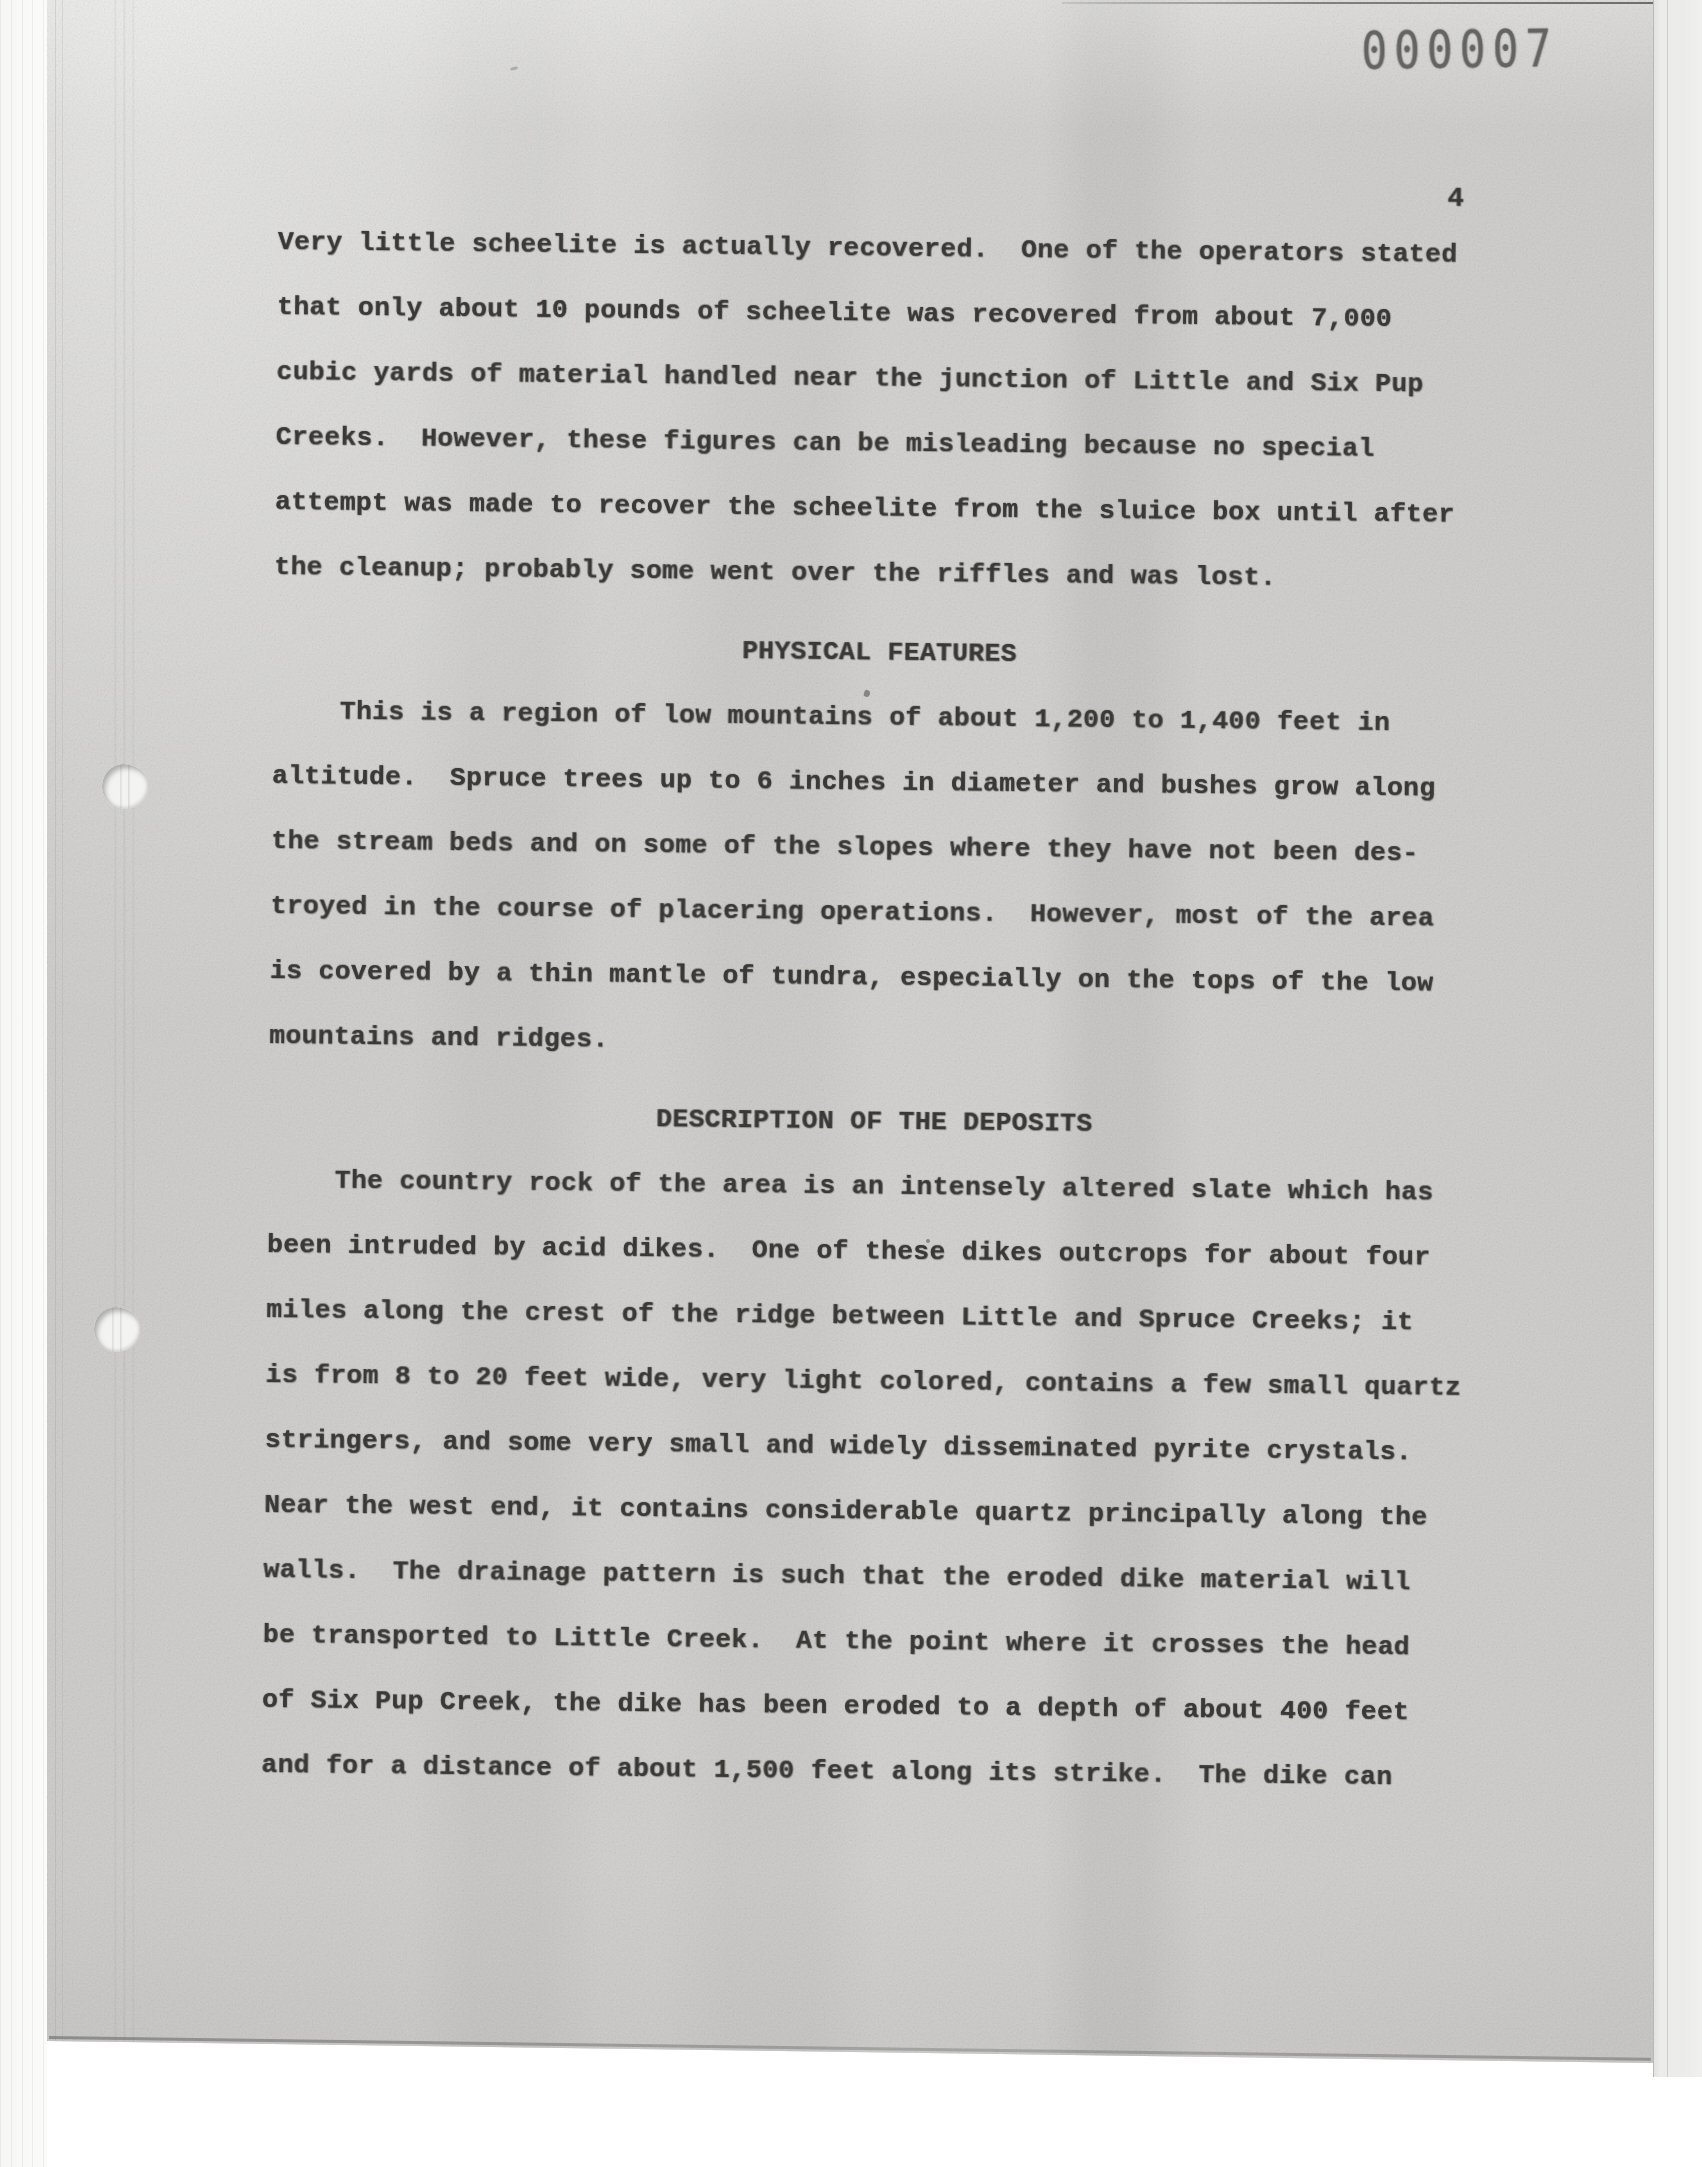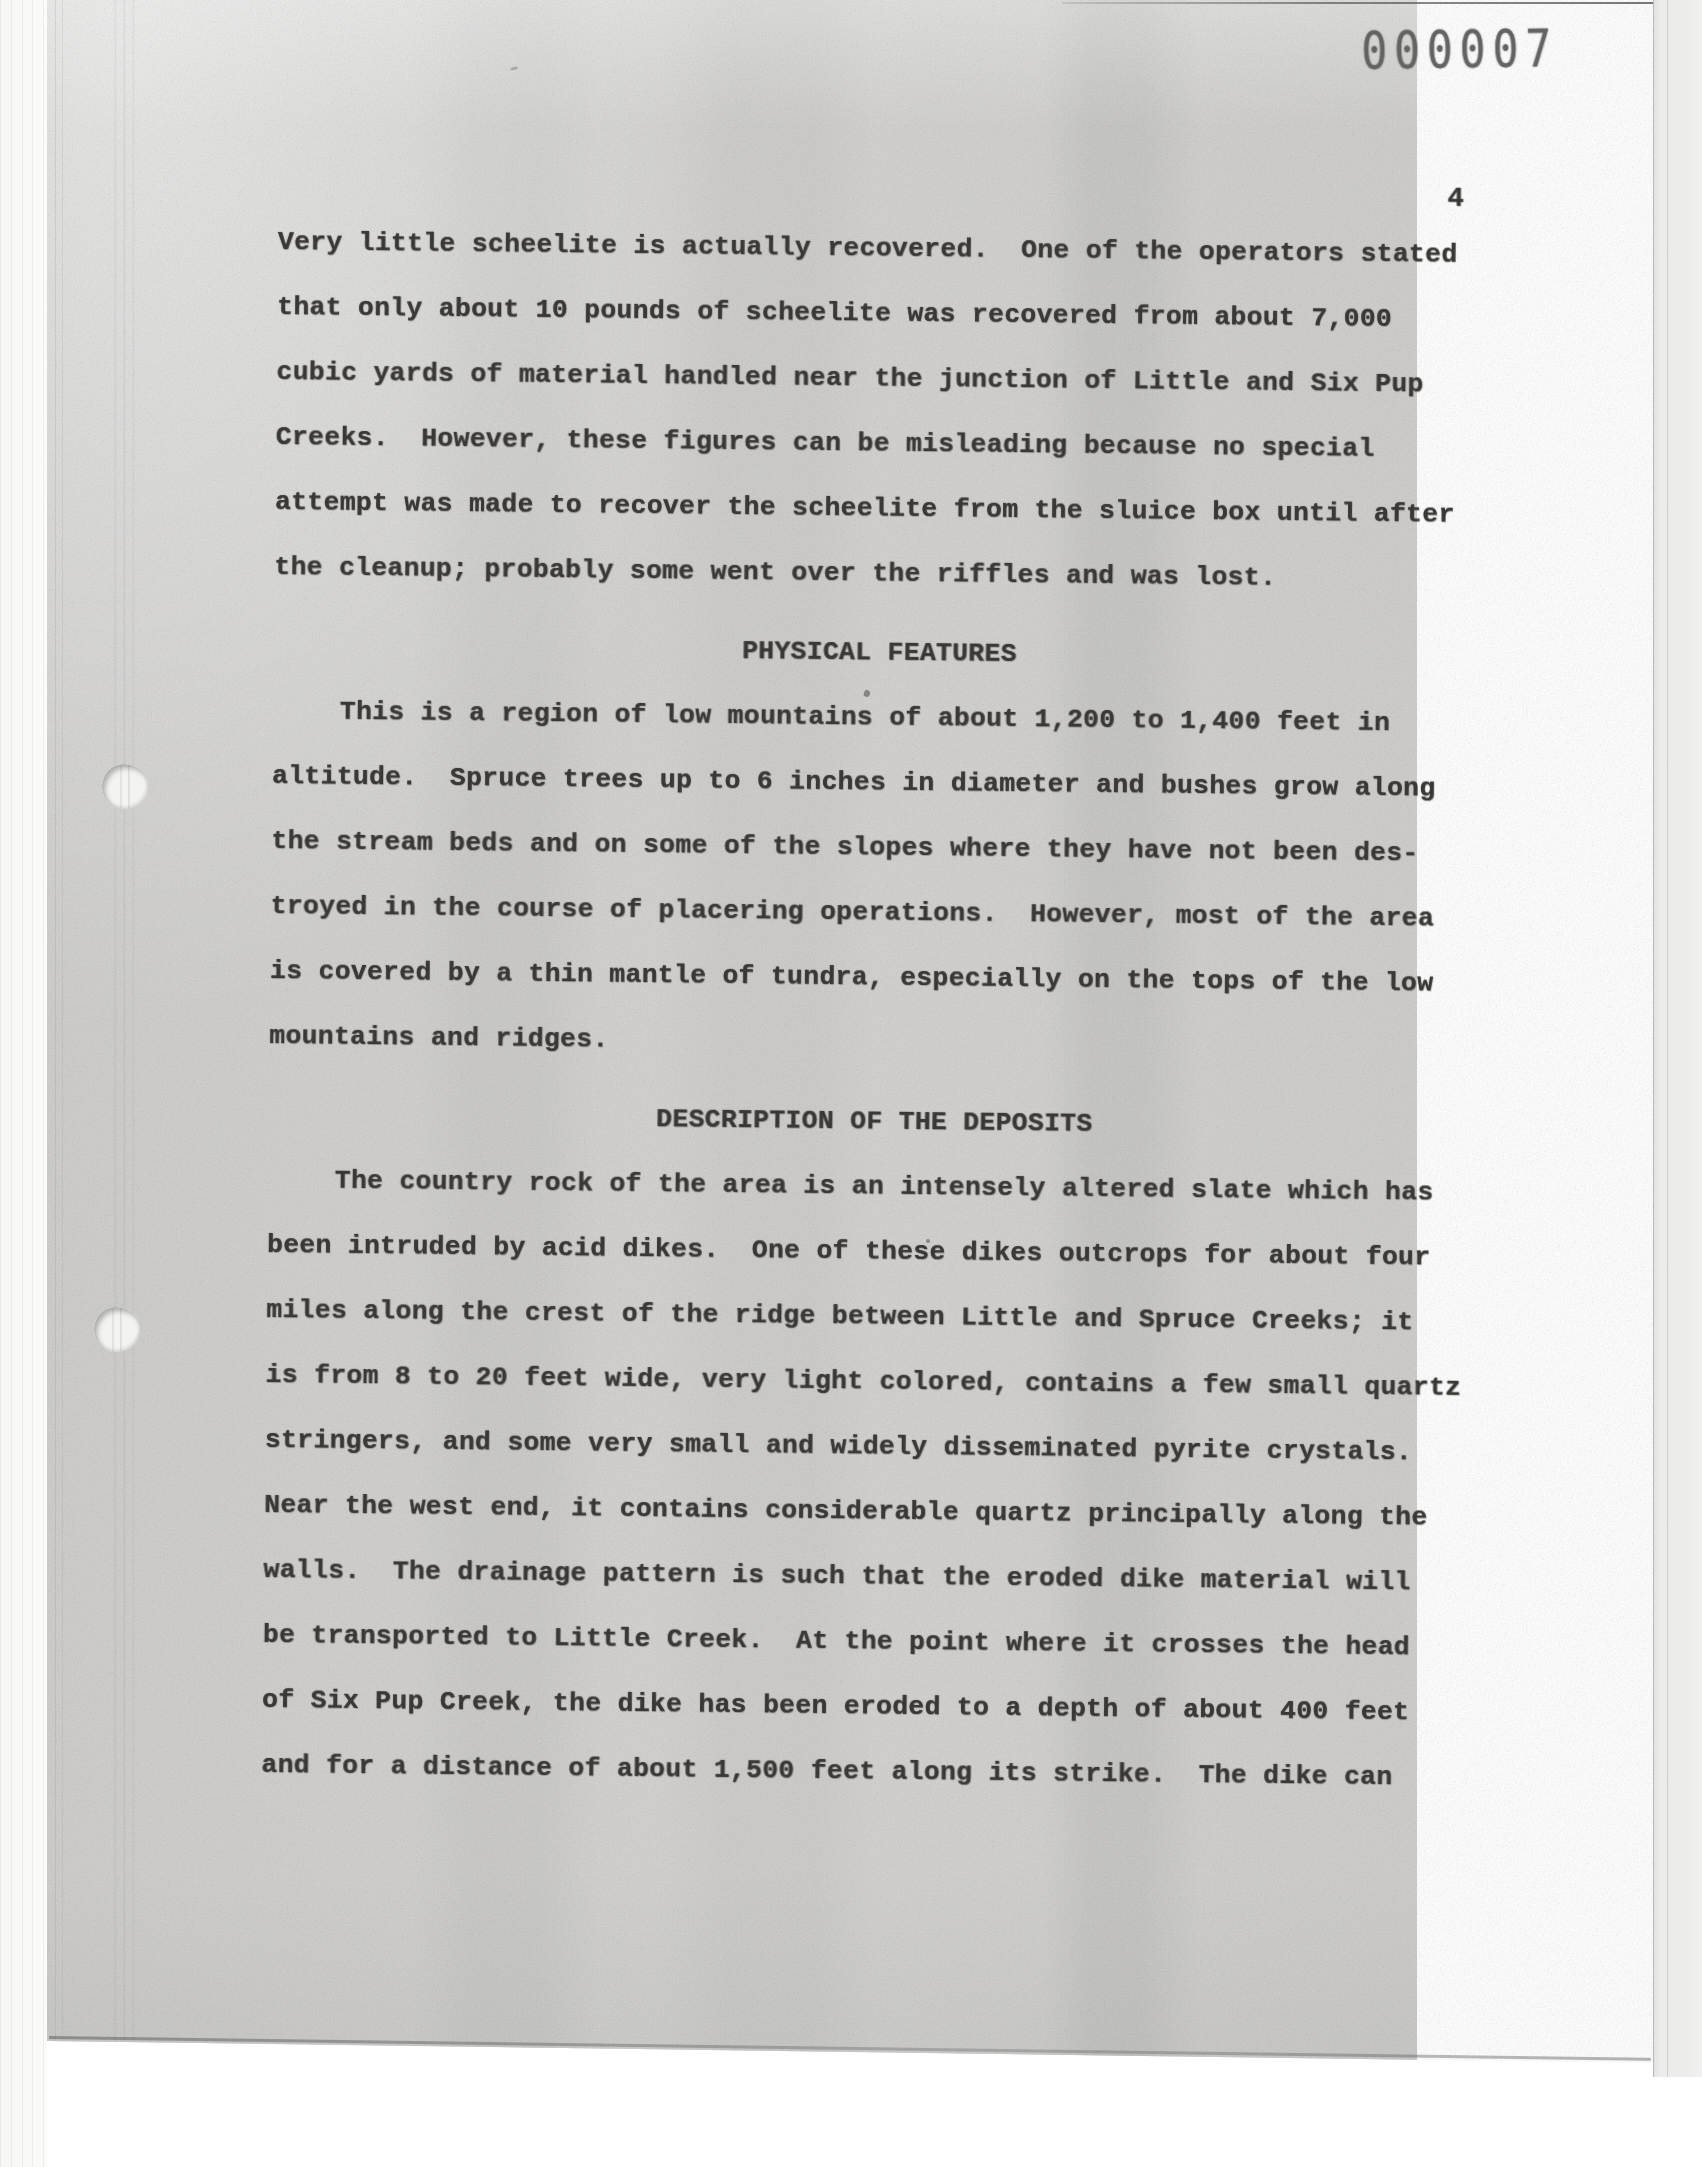--- a/index.html
+++ b/index.html
@@ -22,21 +22,21 @@
     position:absolute;left:1653px;top:0;width:49px;height:2077px;
     background:linear-gradient(90deg,#e2e2e1 0px,#ececeb 5.9px,#ebebea 29.6px,#f1f1f0 49px);
     border-left:1px solid #b9b9b8;
   }
   .right-strip .inner-line{
     position:absolute;left:12.8px;top:0;width:1px;height:100%;
     background:rgba(150,150,150,.35);
   }
   
   .paper{
-    position:absolute;left:47px;top:0;width:1370px;height:2067px;
+    position:absolute;left:47px;top:0;width:1606px;height:2067px;
     background-color:#d8d7d5;
     background-image:
       radial-gradient(ellipse at 6% 3%, rgba(255,255,255,.5), transparent 34%),
       linear-gradient(180deg, rgba(250,250,249,.35) 0px, transparent 128px),
       linear-gradient(90deg, transparent 364px, rgba(130,130,130,.09) 424px, rgba(130,130,130,.09) 493px, transparent 552px),
       linear-gradient(90deg, transparent 611px, rgba(130,130,130,.08) 680px, rgba(130,130,130,.08) 768px, transparent 827px),
       linear-gradient(90deg, transparent 995px, rgba(120,120,120,.12) 1044px, rgba(120,120,120,.12) 1093px, transparent 1153px),
       linear-gradient(90deg, rgba(120,120,120,.10) 1590px, rgba(120,120,120,.10) 1606px),
       linear-gradient(180deg, transparent 1872px, rgba(150,150,150,.10) 2029px),
       linear-gradient(90deg,#d5d4d2 0%, #dbdad8 52%, #d5d4d2 100%);

